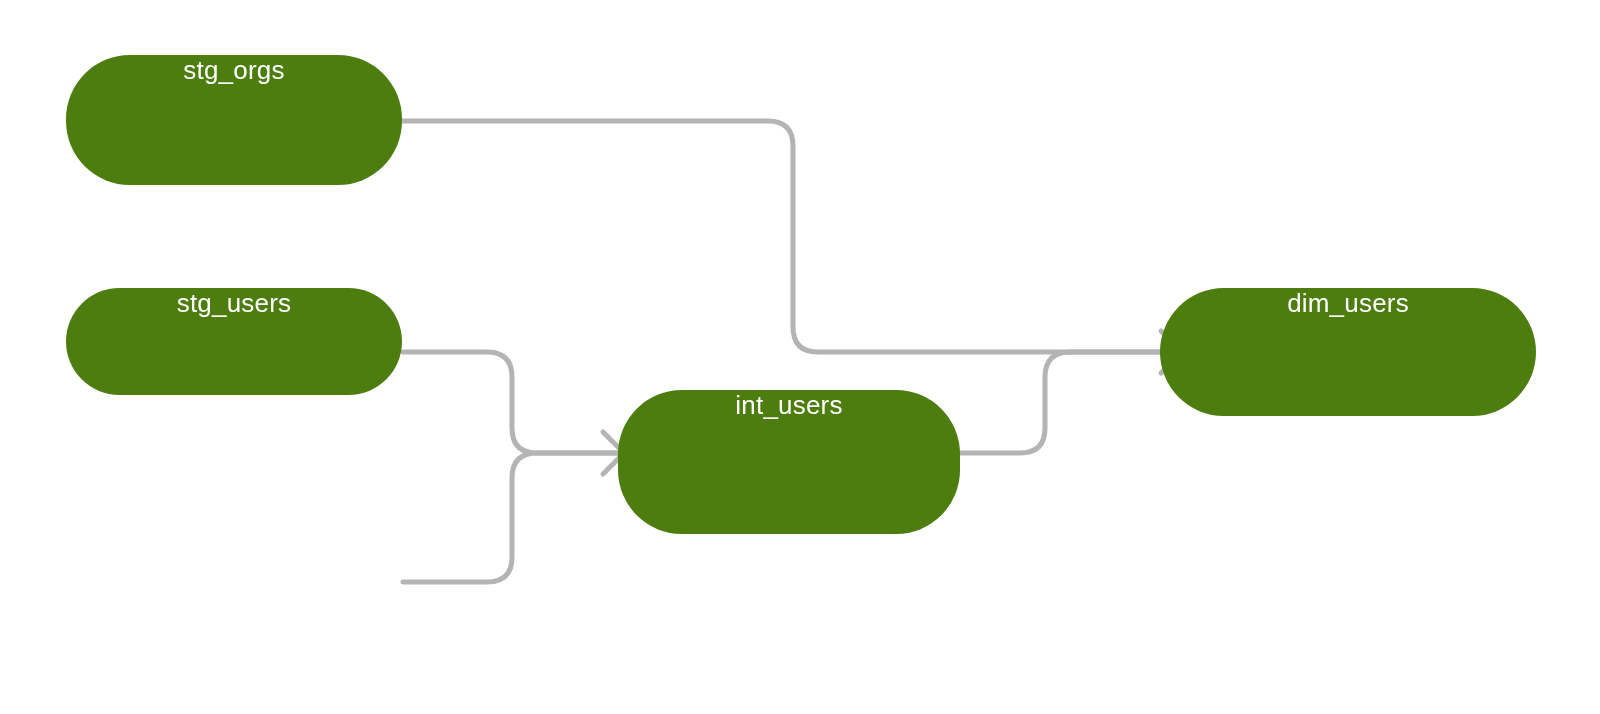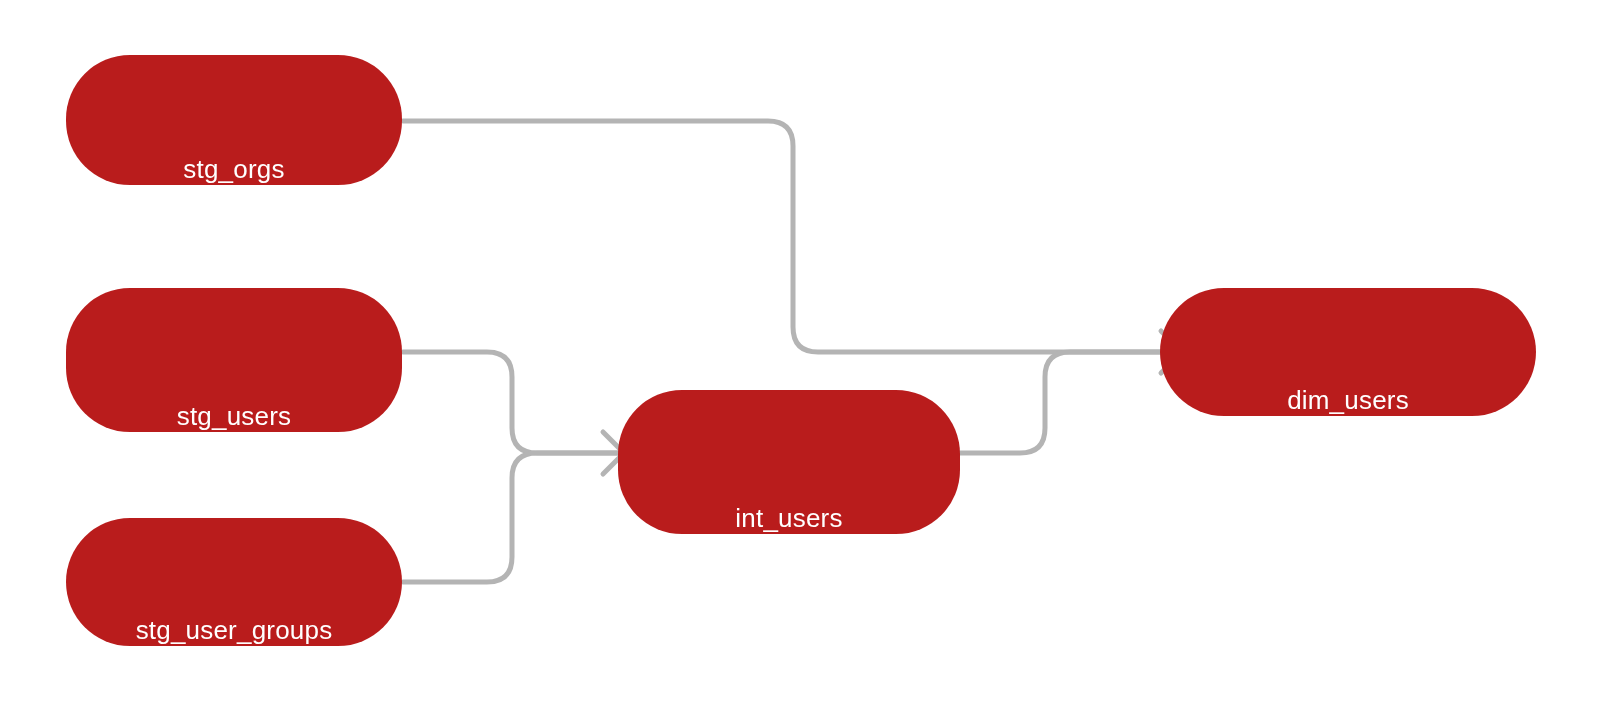--- a/index.html
+++ b/index.html
@@ -21,24 +21,24 @@
     position: absolute;
     left: 0;
     top: 0;
     width: 1600px;
     height: 714px;
   }
   .node {
     position: absolute;
     box-sizing: border-box;
     display: flex;
-    align-items: flex-end;
+    align-items: flex-start;
     justify-content: center;
     border-radius: 64px;
-    background: #b91c1c;
+    background: #4d7c0f;
     color: #ffffff;
     cursor: pointer;
   }
   .node-label {
     font-family: "Liberation Sans", sans-serif;
     font-size: 26px;
     font-weight: 400;
     letter-spacing: 0.2px;
     color: #ffffff;
     white-space: nowrap;
@@ -62,27 +62,24 @@
 
     <path d="M 603 432 L 624 453 L 603 474" fill="none" stroke="#b4b4b4" stroke-width="5" stroke-linecap="round" stroke-linejoin="round"></path>
 
     <path d="M 1161 331 L 1182 352 L 1161 373" fill="none" stroke="#b4b4b4" stroke-width="5" stroke-linecap="round" stroke-linejoin="round"></path>
   </svg>
 
   <div class="node" style="left:66px; top:55px; width:336px; height:130px;">
     <span class="node-label">stg_orgs</span>
   </div>
 
-  <div class="node" style="left:66px; top:288px; width:336px; height:144px;">
+  <div class="node" style="left:66px; top:288px; width:336px; height:107px;">
     <span class="node-label">stg_users</span>
   </div>
 
-  <div class="node" style="left:66px; top:518px; width:336px; height:128px;">
-    <span class="node-label">stg_user_groups</span>
-  </div>
 
   <div class="node" style="left:618px; top:390px; width:342px; height:144px;">
     <span class="node-label">int_users</span>
   </div>
 
   <div class="node" style="left:1160px; top:288px; width:376px; height:128px;">
     <span class="node-label">dim_users</span>
   </div>
 
 </div>

